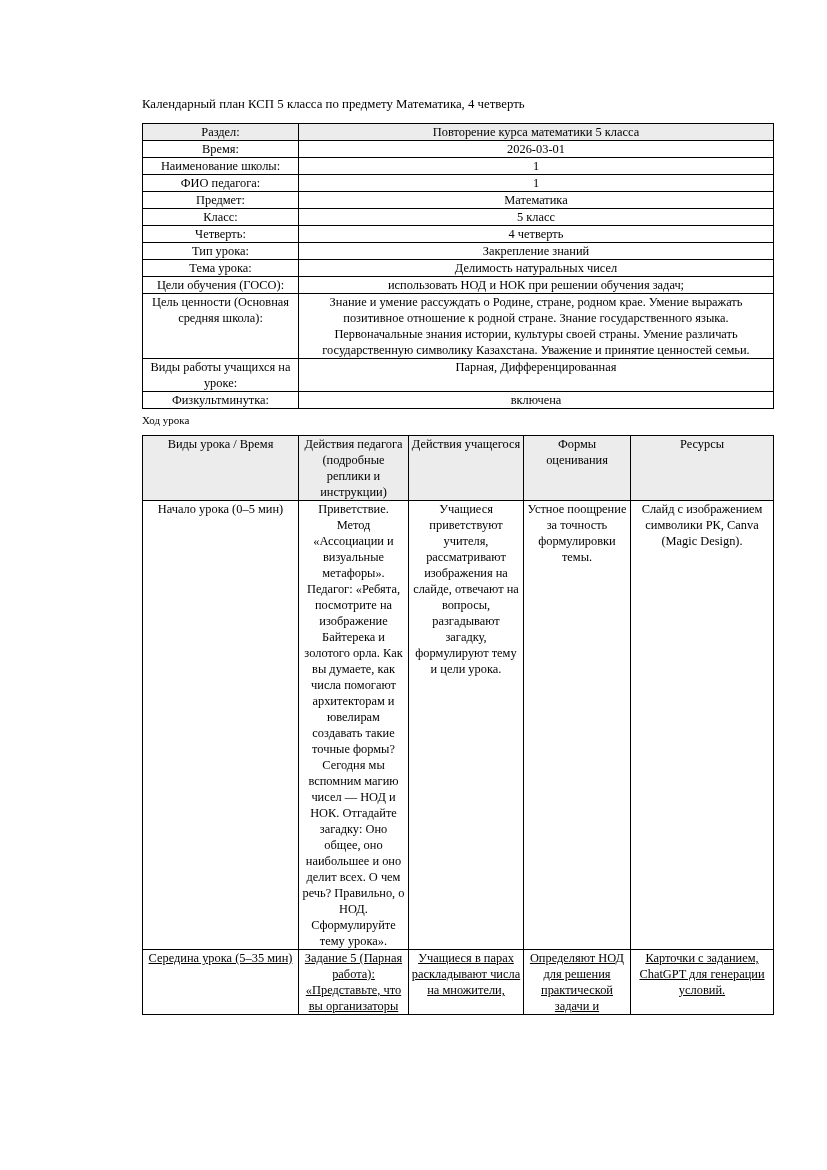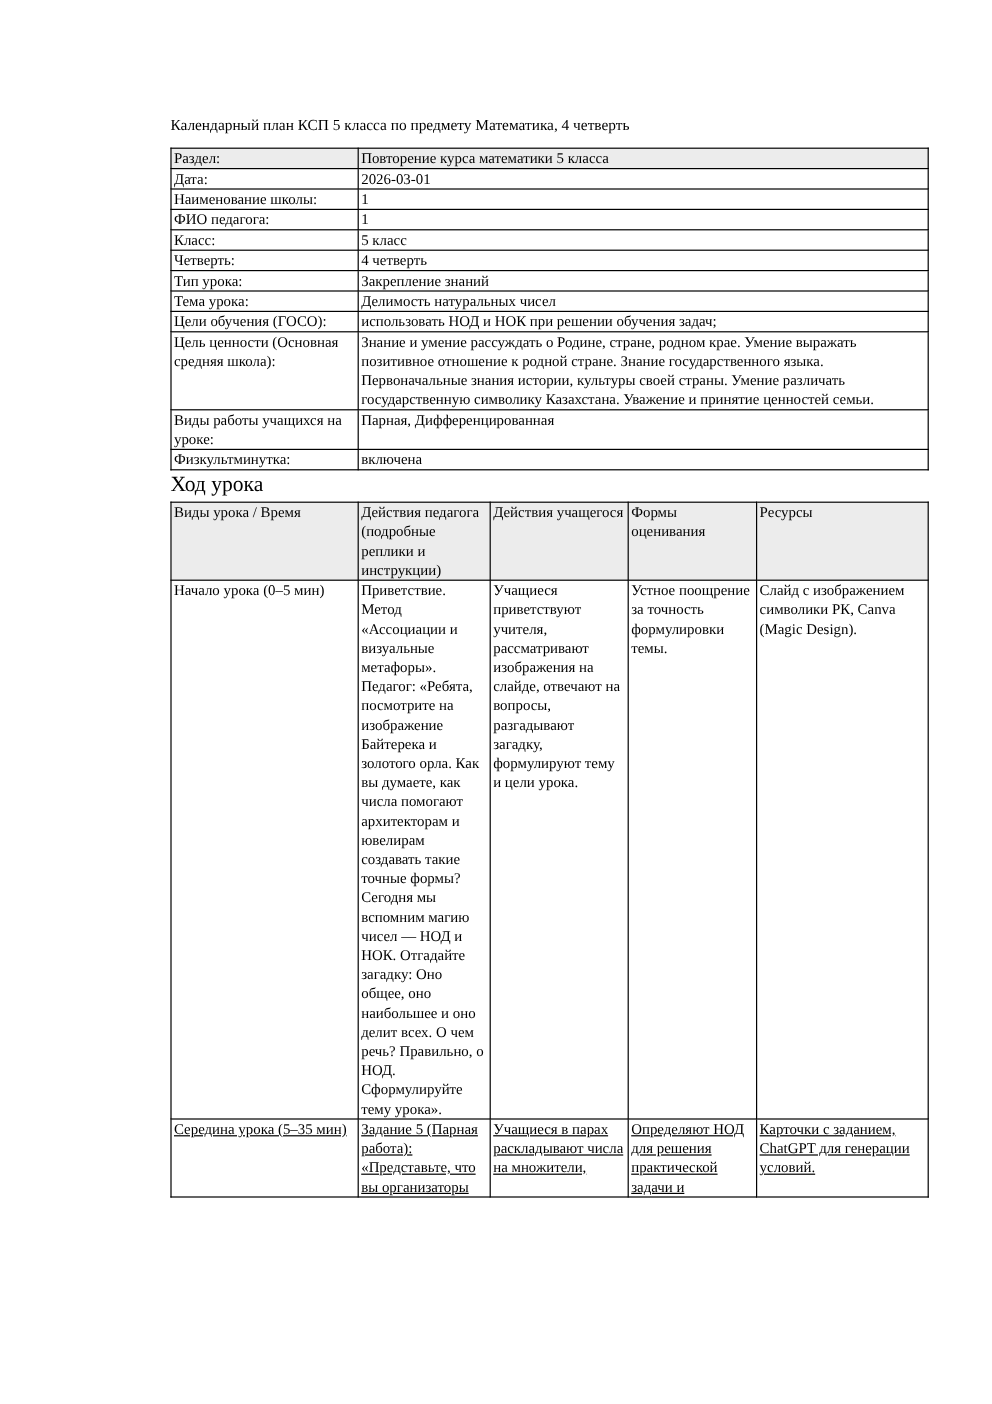--- a/index.html
+++ b/index.html
@@ -32,31 +32,31 @@
   table {
     border-collapse: collapse;
     table-layout: fixed;
     width: 631px;
   }
   td, th {
     border: 1px solid #000000;
     font-size: 12.4px;
     line-height: 16px;
     font-weight: normal;
-    text-align: left;
+    text-align: center;
     vertical-align: top;
     padding: 0 2px;
     overflow: hidden;
     word-wrap: break-word;
   }
   .shaded {
     background: #ececec;
   }
   .section-heading {
-    font-size: 18px;
+    font-size: 11px;
     line-height: 16px;
     margin: 3px 0 7px 0;
   }
   .flow-table .cut-row td {
     height: 60px;
     text-decoration: underline;
   }
 </style>
 </head>
 <body>
@@ -70,30 +70,34 @@
       <colgroup>
           <col style="width:156px">
           <col style="width:475px">
         </colgroup>
       <tbody>
         <tr>
           <td class="shaded">Раздел:</td>
           <td class="shaded">Повторение курса математики 5 класса</td>
         </tr>
         <tr>
-          <td>Дата:</td>
+          <td>Время:</td>
           <td>2026-03-01</td>
         </tr>
         <tr>
           <td>Наименование школы:</td>
           <td>1</td>
         </tr>
         <tr>
           <td>ФИО педагога:</td>
           <td>1</td>
+        </tr>
+        <tr>
+          <td>Предмет:</td>
+          <td>Математика</td>
         </tr>
         <tr>
           <td>Класс:</td>
           <td>5 класс</td>
         </tr>
         <tr>
           <td>Четверть:</td>
           <td>4 четверть</td>
         </tr>
         <tr>

